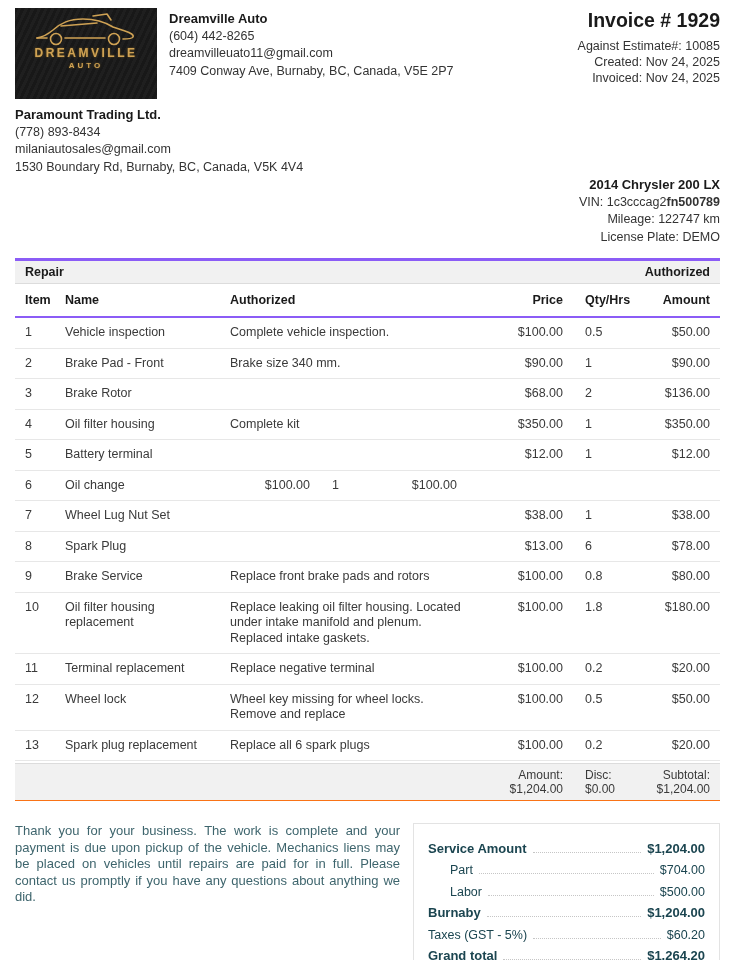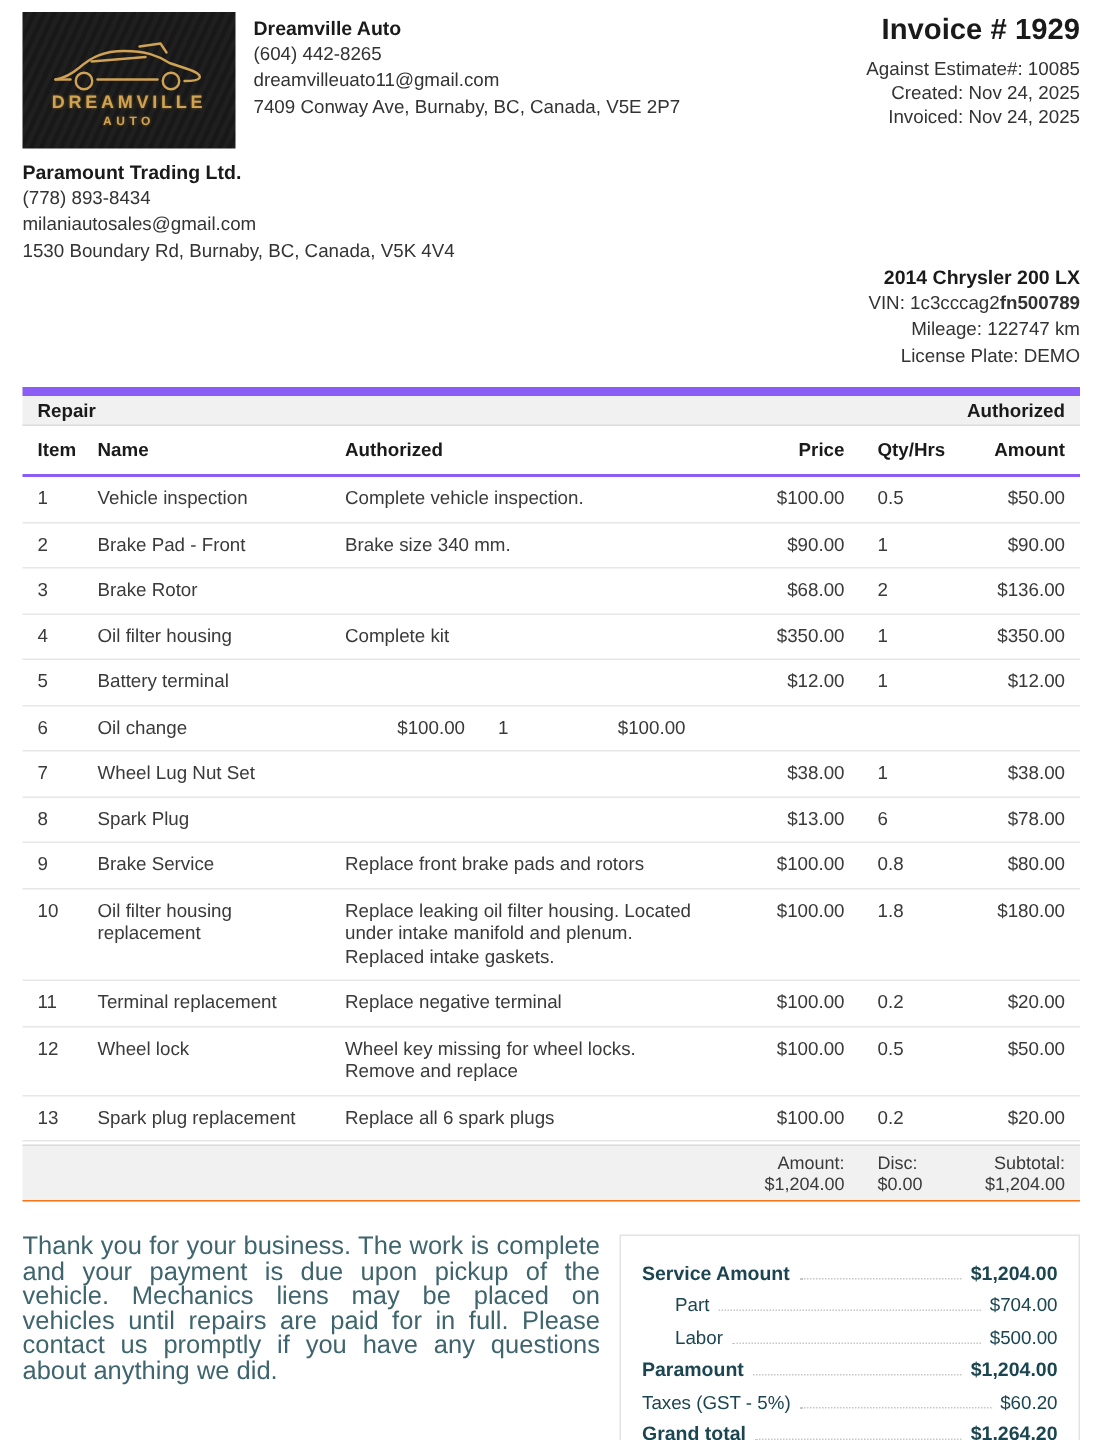--- a/index.html
+++ b/index.html
@@ -9,42 +9,42 @@
     font-family:"Liberation Sans","DejaVu Sans",sans-serif;
     color:#333; font-size:12.5px; -webkit-font-smoothing:antialiased;
   }
   .page { padding:8px 15px 0 15px; }
 
   
   .header { display:flex; align-items:flex-start; }
   .logo {
     width:142px; height:91px; flex:0 0 142px;
     background:repeating-linear-gradient(115deg,#181818 0 3px,#1f1f1f 3px 6px);
-    display:flex; flex-direction:column; align-items:center; justify-content:center;
+    display:flex; flex-direction:column; align-items:center; 
   }
   .logo svg { display:block; }
   .logo-title { color:#cfa254; font-weight:bold; font-size:12px; letter-spacing:2.5px; margin-top:-4px; text-shadow:0 0 2px #7a5c1e; }
   .logo-sub { color:#cfa254; font-weight:bold; font-size:8px; letter-spacing:3px; margin-top:1px; text-shadow:0 0 2px #7a5c1e; }
   .biz-info { margin-left:12px; padding-top:2px; line-height:17.5px; }
   .biz-name { font-weight:bold; font-size:13px; color:#1a1a1a; }
   .inv-meta { margin-left:auto; text-align:right; padding-top:1px; }
   .inv-title { font-weight:bold; font-size:19.5px; color:#1a1a1a; margin-bottom:6px; }
   .inv-meta .line { line-height:16px; }
 
   
   .parties { display:flex; margin-top:7px;flex-direction:column; }
   .party { line-height:17.5px; }
   .party .pname { font-weight:bold; font-size:13px; color:#1a1a1a; }
   .party.right { margin-left:auto; text-align:right; }
 
   
   .svc { margin-top:12px; }
   .sec-bar {
     display:flex; justify-content:space-between; align-items:center;
-    background:#f1f1f1; border-top:6px solid #8b5cf6; border-bottom:1px solid #dcdcdc;
+    background:#f1f1f1; border-top:3px solid #8b5cf6; border-bottom:1px solid #dcdcdc;
     height:26px; padding:0 10px; font-weight:bold; color:#1a1a1a;
   }
   .thead, .trow-line { display:flex; padding:0 10px; }
   .thead { font-weight:bold; color:#1a1a1a; padding-top:9px; padding-bottom:9px; border-bottom:2px solid #8b5cf6; }
   .trow-line { padding-top:7px; padding-bottom:7px; border-bottom:1px solid #e7e7e7; color:#3a3a3a; line-height:15.5px; }
   .c-item { width:40px; flex:0 0 40px; }
   .c-name { width:165px; flex:0 0 165px; padding-right:10px; }
   .c-desc { flex:1 1 auto; padding-right:10px; }
   .c-price { width:80px; flex:0 0 80px; text-align:right; }
   .c-qty { width:82px; flex:0 0 82px; padding-left:22px; }
@@ -57,21 +57,21 @@
   }
   .sum-spacer { flex:1 1 auto; }
   .sum-price { width:80px; flex:0 0 80px; text-align:right; }
   .sum-qty { width:82px; flex:0 0 82px; padding-left:22px; }
   .sum-amt { width:65px; flex:0 0 65px; text-align:right; }
 
   
   .footer { display:flex; margin-top:22px; align-items:flex-start; }
   .note {
     width:385px; flex:0 0 385px; text-align:justify;
-    color:#3e656d; font-size:17px; line-height:16.5px;
+    color:#3e656d; font-size:13px; line-height:16.5px;
   }
   .totals {
     margin-left:auto; width:307px; flex:0 0 307px;
     border:1px solid #e3e3e3; background:#fff; color:#1b4550; padding-top:10px;
   }
   .trow { display:flex; align-items:flex-end; padding:0 14px; height:21.5px; font-size:12.5px; }
   .trow .lbl { white-space:nowrap; }
   .trow .leader { flex:1 1 auto; border-bottom:1px dotted #c6c6c6; margin:0 6px 3px 6px; }
   .trow .val { white-space:nowrap; }
   .trow.bold { font-weight:bold; font-size:13px; }
@@ -278,21 +278,21 @@
         <span class="lbl">Part</span>
         <span class="leader"></span>
         <span class="val">$704.00</span>
       </div>
       <div class="trow indent">
         <span class="lbl">Labor</span>
         <span class="leader"></span>
         <span class="val">$500.00</span>
       </div>
       <div class="trow bold">
-        <span class="lbl">Paramount</span>
+        <span class="lbl">Burnaby</span>
         <span class="leader"></span>
         <span class="val">$1,204.00</span>
       </div>
       <div class="trow">
         <span class="lbl">Taxes (GST - 5%)</span>
         <span class="leader"></span>
         <span class="val">$60.20</span>
       </div>
       <div class="trow bold">
         <span class="lbl">Grand total</span>

